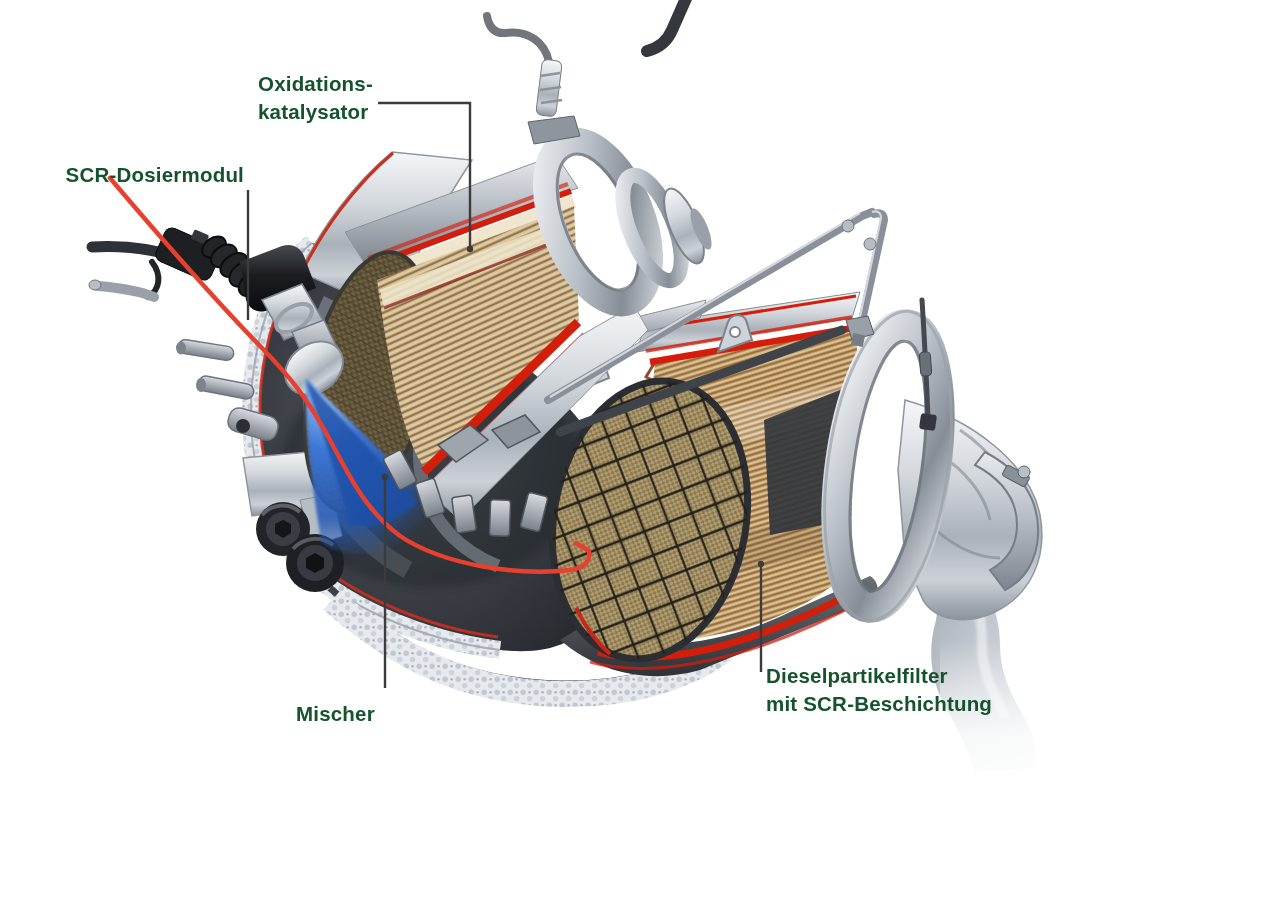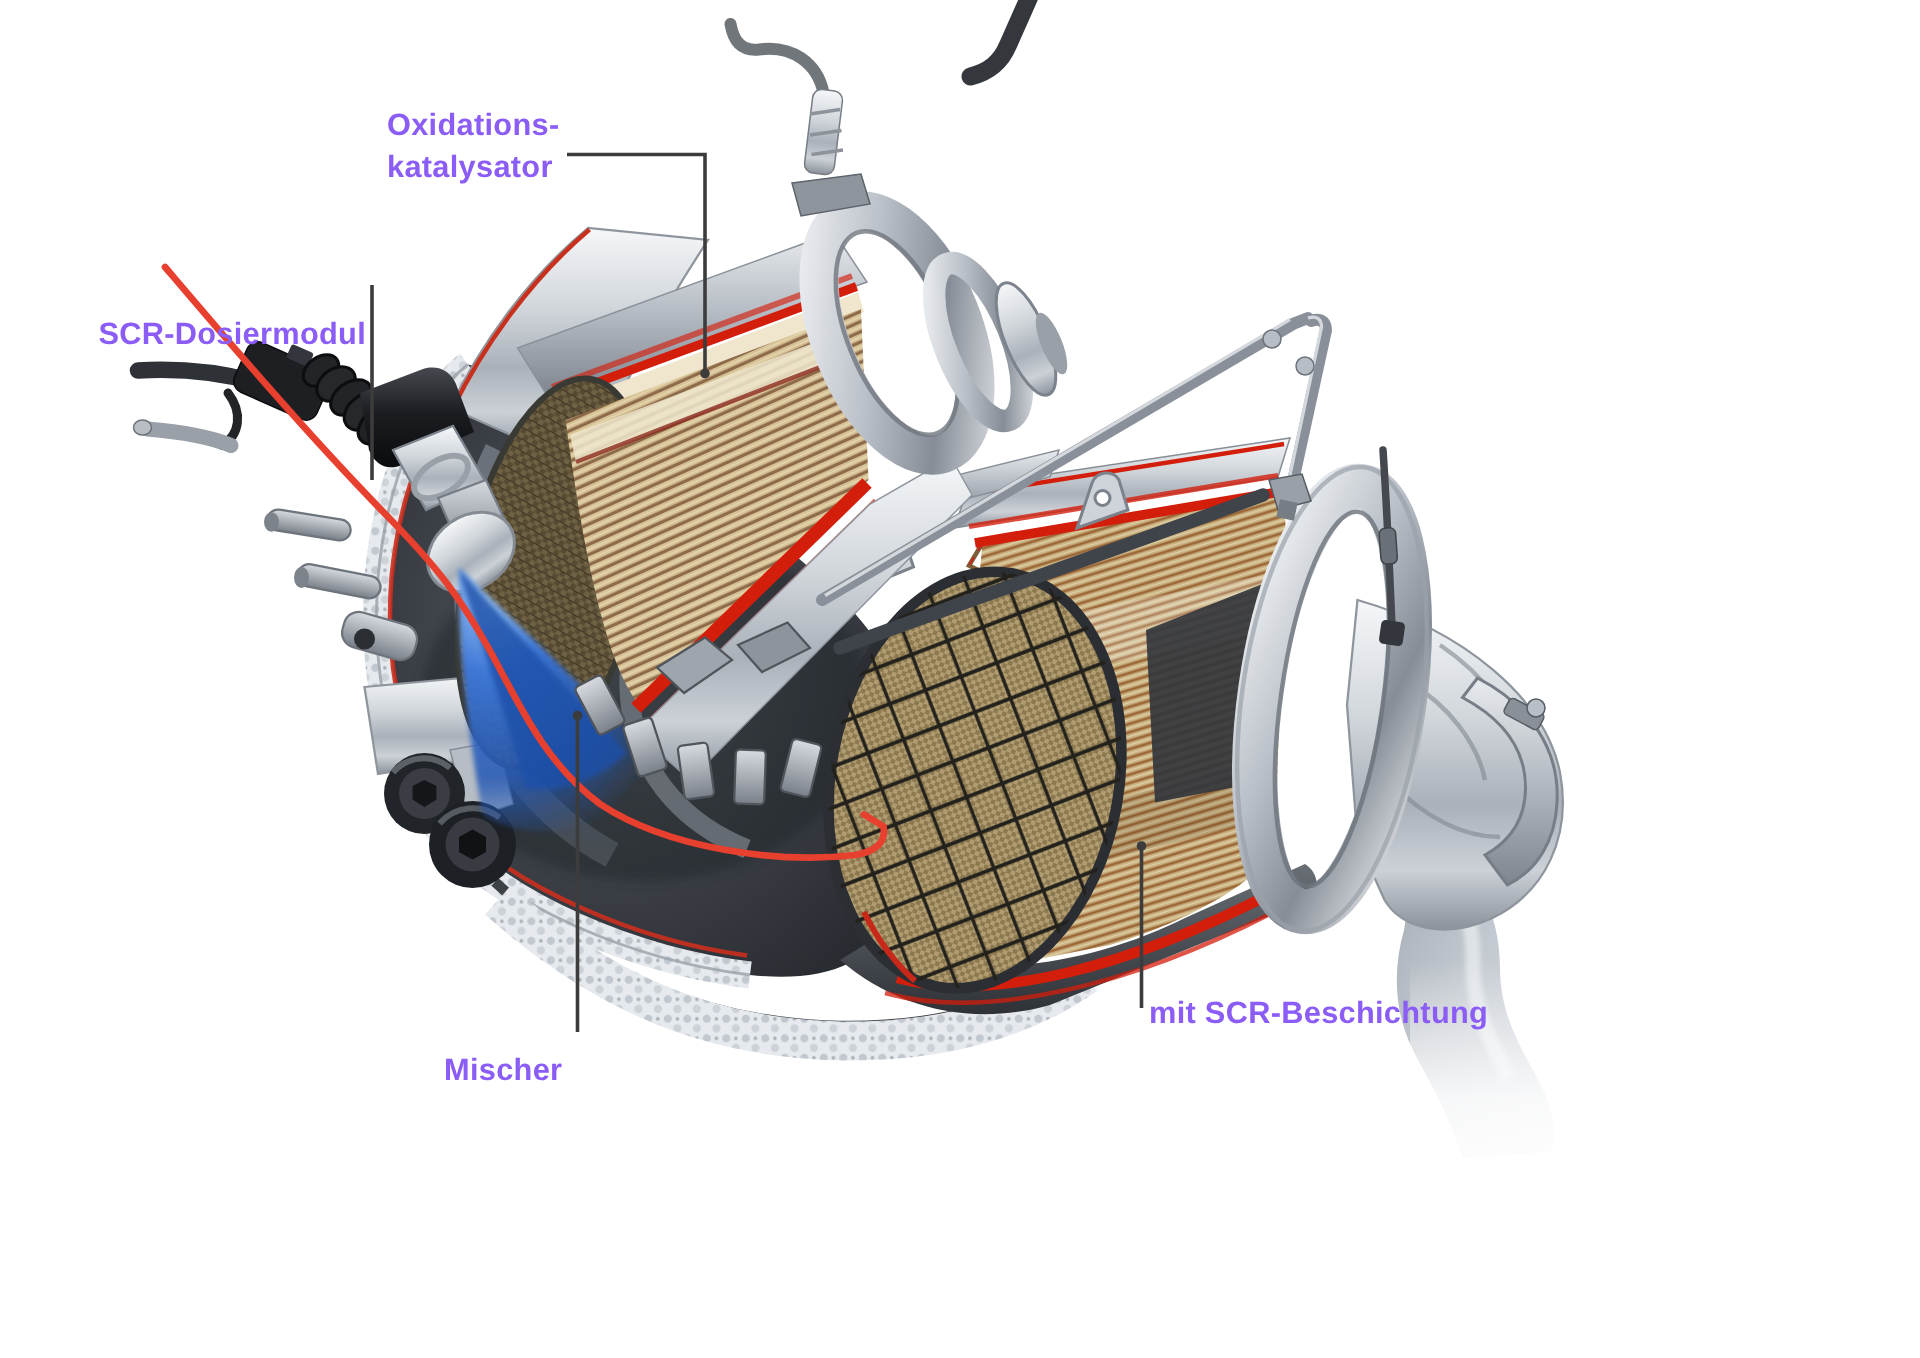--- a/index.html
+++ b/index.html
@@ -1,21 +1,21 @@
 <!DOCTYPE html>
 <html><head>
 <meta charset="utf-8">
 <style>
   html,body{margin:0;padding:0;background:#ffffff;}
   .stage{position:relative;width:1280px;height:905px;background:#fff;overflow:hidden;
          font-family:"Liberation Sans",sans-serif;}
   .stage svg{position:absolute;left:0;top:0;}
-  .lbl{position:absolute;color:#8b5cf6;font-size:20.5px;line-height:28px;font-weight:700;
+  .lbl{position:absolute;color:#14532d;font-size:20.5px;line-height:28px;font-weight:700;
        letter-spacing:.2px;white-space:nowrap;}
-  .lbl.right{text-align:center;margin-top:48px;}
+  .lbl.right{text-align:center;}
   .lbl span{display:block;}
 </style>
 </head>
 <body>
 
 <div class="stage">
 <svg width="1280" height="905" viewBox="0 0 1280 905">
   <defs>
     <linearGradient id="metalV" x1="0" y1="0" x2="0" y2="1">
       <stop offset="0" stop-color="#f5f7f9"></stop>
@@ -337,15 +337,16 @@
     <span>Oxidations-</span>
     <span>katalysator</span>
   </div>
   <div class="lbl right" style="right:1036px;top:161px;">
     <span>SCR-Dosiermodul</span>
   </div>
   <div class="lbl" style="left:296px;top:700px;">
     <span>Mischer</span>
   </div>
   <div class="lbl" style="left:766px;top:662px;">
+    <span>Dieselpartikelfilter</span>
     <span>mit SCR-Beschichtung</span>
   </div>
 </div>
 
 </body></html>

